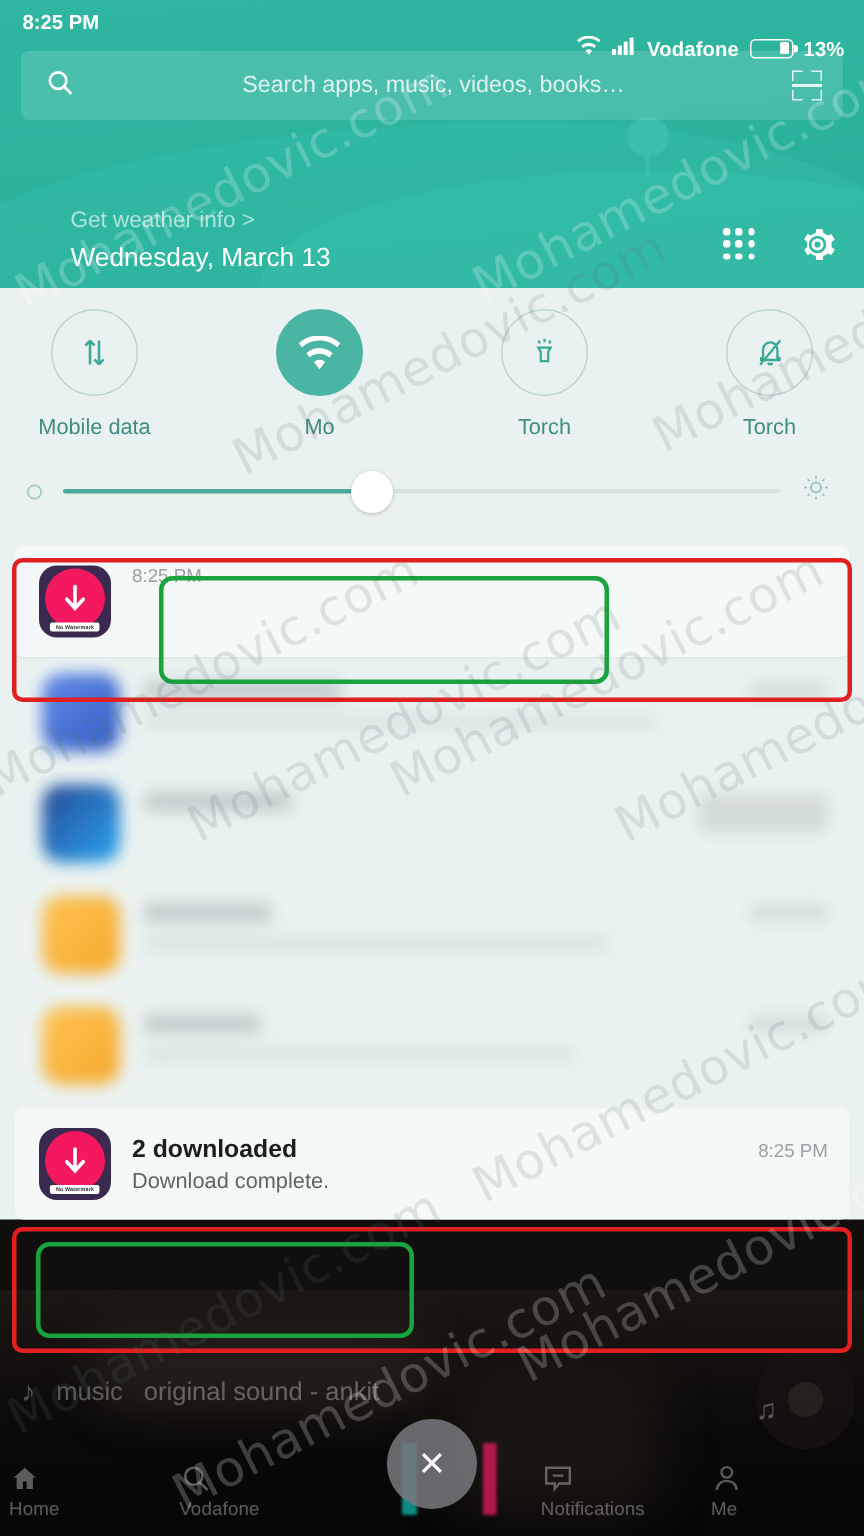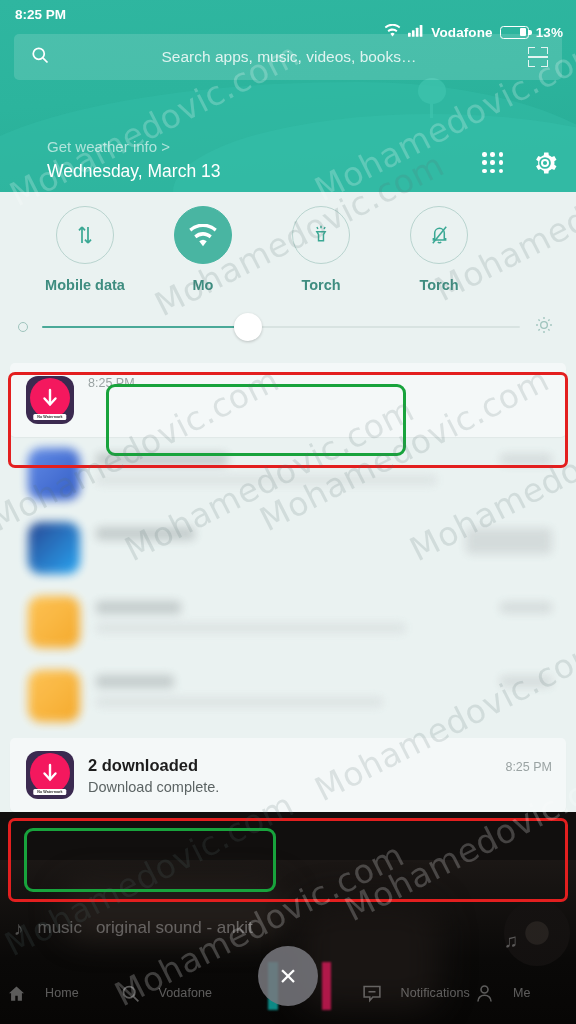--- a/index.html
+++ b/index.html
@@ -40,21 +40,21 @@
   .music-row .note { font-size:19px; line-height:1; opacity:.85; }
   .music-row .m-user { opacity:.95; }
   .hp-note { position:absolute; right:58px; top:930px; color:rgba(255,255,255,.30); font-size:19px;}
 
   
   .botnav {
     position:absolute; left:0; right:0; bottom:0; height:58px;
     display:flex; align-items:center; justify-content:space-between;
     padding:0 6px 4px 6px;
   }
-  .nav-item { width:96px; display:flex; flex-direction:row; align-items:center; gap:18px;
+  .nav-item { width:96px; display:flex; flex-direction:column; align-items:flex-start; gap:3px;
     color:rgba(255,255,255,.34); }
   .nav-item .ic { height:22px; display:flex; align-items:flex-end; }
   .nav-item .lbl { font-size:12.5px; letter-spacing:.1px; }
   .nav-spacer { width:110px; }
   .fab-close {
     position:absolute; left:50%; transform:translateX(-50%); bottom:18px;
     width:60px; height:60px; border-radius:50%;
     background:rgba(120,120,126,.86);
     display:flex; align-items:center; justify-content:center;
   }
@@ -115,21 +115,21 @@
   .weather-line { color:rgba(255,255,255,.62); font-size:15px; margin-bottom:6px;margin-top:20px; }
   .date-line { color:#fff; font-size:17.5px; }
   .hdr-icons { display:flex; align-items:center; gap:28px; padding-bottom:6px; }
   .grid-ic { width:22px; height:22px; display:grid; grid-template-columns:repeat(3,1fr);
     grid-template-rows:repeat(3,1fr); gap:3px; }
   .grid-ic b { display:block; background:#fff; border-radius:50%; width:4.5px; height:4.5px;}
   .gear-ic { width:26px; height:26px; position:relative; }
 
   
   .qs { background:#eaf2f1; padding:14px 0 10px 0; }
-  .toggles { display:flex; justify-content:flex-start; padding:0 26px;font-weight:bold; }
+  .toggles { display:flex; justify-content:space-between; padding:0 4px; }
   .tgl { width:118px; display:flex; flex-direction:column; align-items:center; gap:13px;}
   .tgl .circ { width:58px; height:58px; border-radius:50%; border:1.4px solid #b9d4cf;
     display:flex; align-items:center; justify-content:center; color:#3aa894; }
   .tgl.on .circ { background:#49b5a2; border-color:#49b5a2; color:#fff; }
   .tgl .t-lbl { font-size:14.5px; color:#3f8d80; }
   .tgl.on .t-lbl { color:#3f8d80; }
 
   .brightness { display:flex; align-items:center; gap:14px; padding:22px 22px 4px 18px;}
   .b-min { width:10px; height:10px; border:1.6px solid #9fc4bd; border-radius:50%;}
   .track { position:relative; flex:1; height:2.5px; background:#d8e3e1; border-radius:2px;}

